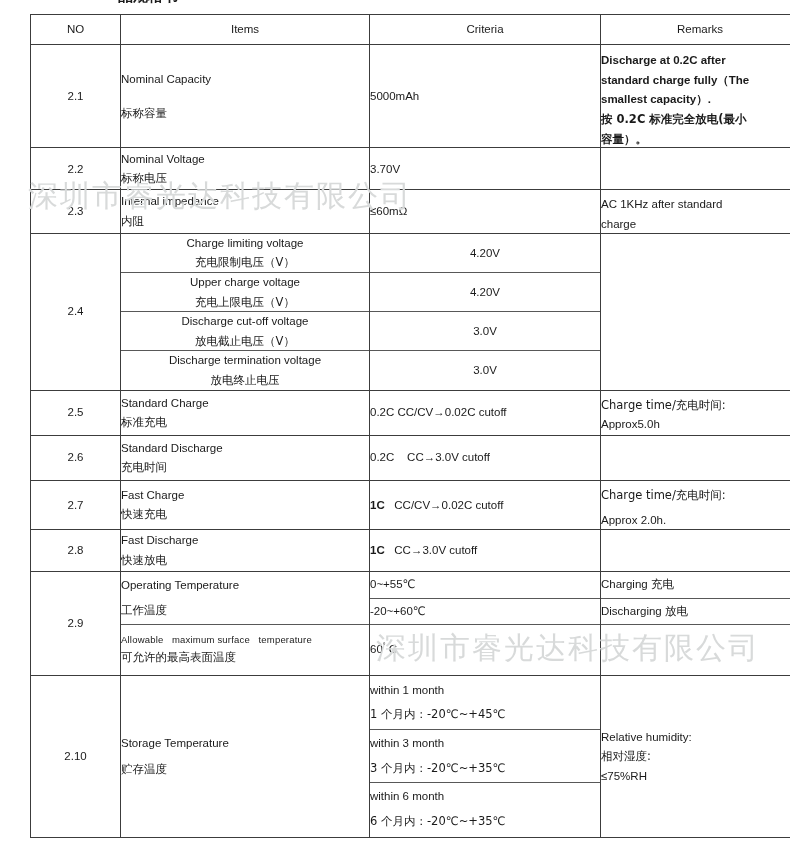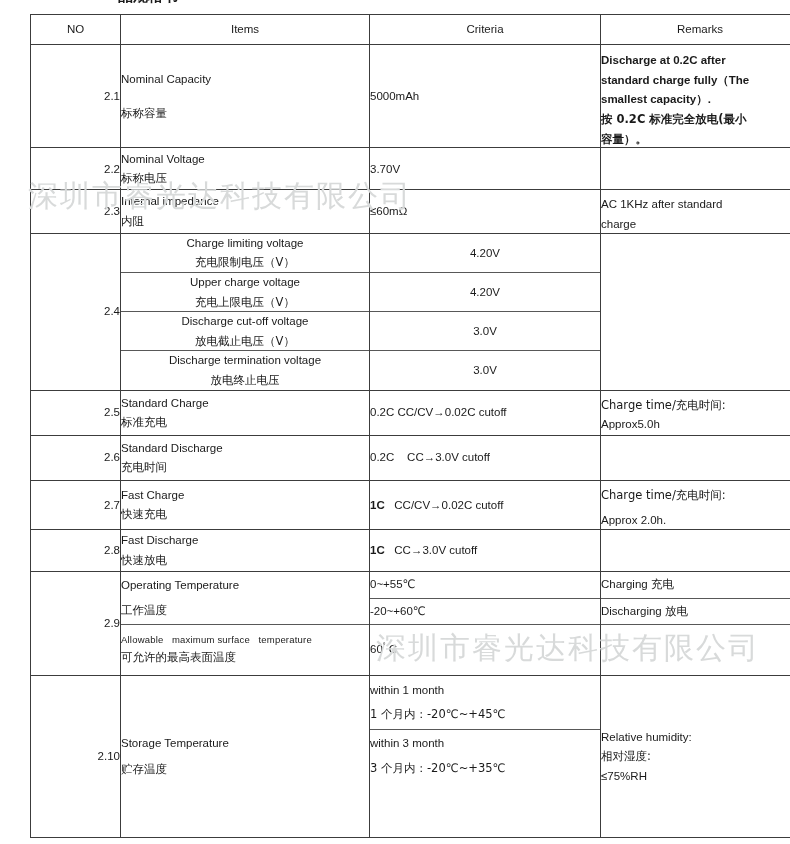--- a/index.html
+++ b/index.html
@@ -81,21 +81,21 @@
   col.c-crit { width: 231px; }
   col.c-rem  { width: 199px; }
 
   thead td {
     text-align: center;
     height: 29px;
     font-size: 12px;
   }
 
   .no-cell {
-    text-align: right;
+    text-align: center;
     font-size: 12px;
   }
 
   
   table.inner {
     border-collapse: collapse;
     width: 100%;
     table-layout: fixed;
   }
   table.inner > tbody > tr > td {
@@ -363,20 +363,26 @@
                 <span class="ln">within 1 month</span>
                 <span class="ln cn" style="margin-top:8px;">1 个月内：-20℃~+45℃</span>
               </td>
             </tr>
             <tr style="height:53px;">
               <td class="pad">
                 <span class="ln">within 3 month</span>
                 <span class="ln cn" style="margin-top:8px;">3 个月内：-20℃~+35℃</span>
               </td>
             </tr>
+            <tr style="height:53px;">
+              <td class="pad">
+                <span class="ln">within 6 month</span>
+                <span class="ln cn" style="margin-top:8px;">6 个月内：-20℃~+35℃</span>
+              </td>
+            </tr>
           </tbody>
         </table>
       </td>
       <td class="pad">
         <span class="ln">Relative humidity:</span>
         <span class="ln cn">相对湿度:</span>
         <span class="ln">≤75%RH</span>
       </td>
     </tr>
 

